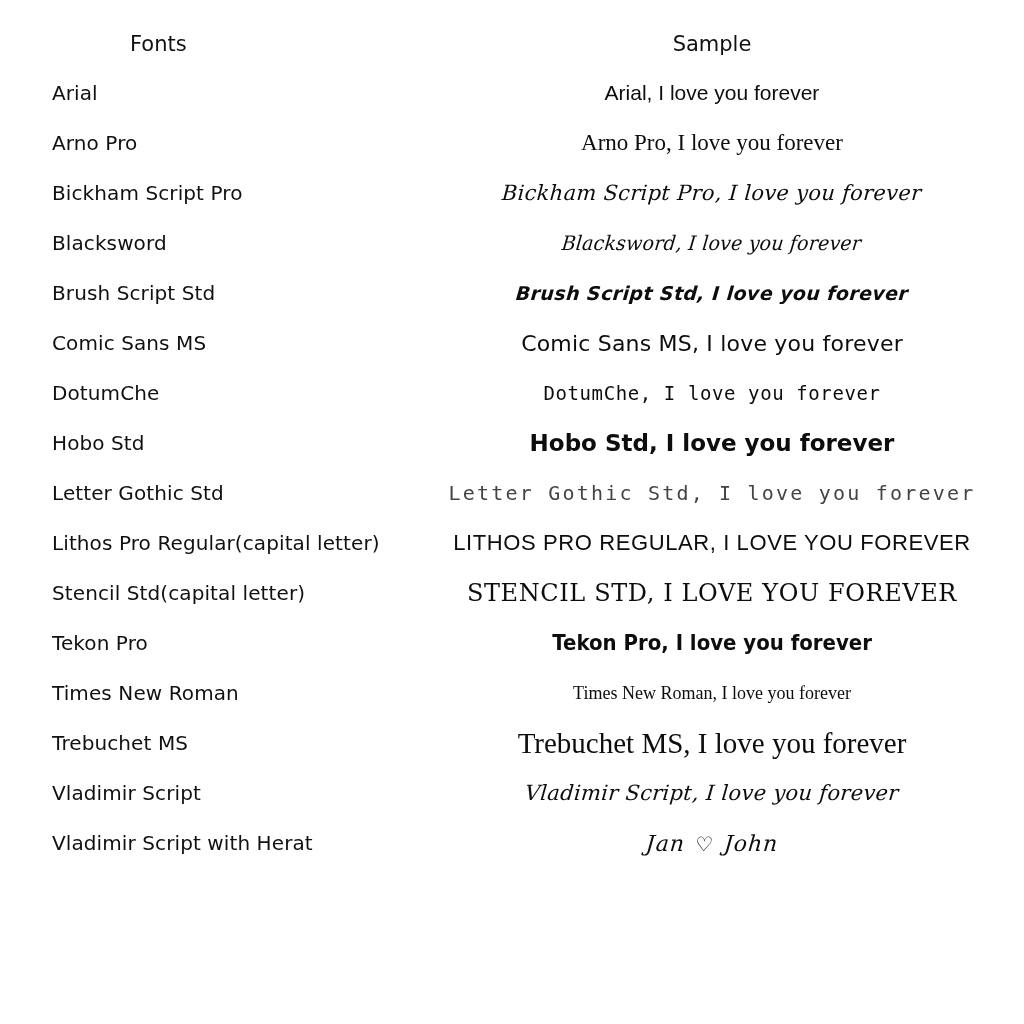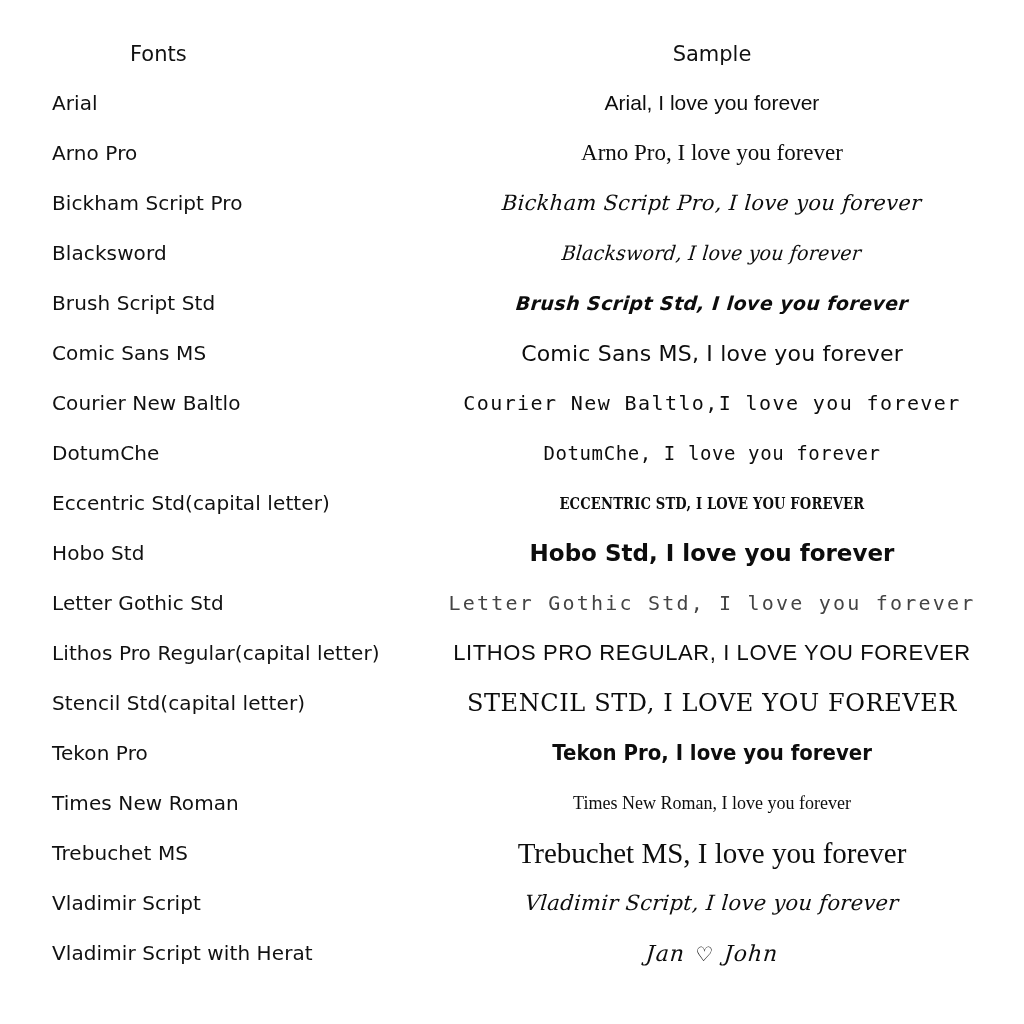--- a/index.html
+++ b/index.html
@@ -12,21 +12,21 @@
     height: 1024px;
     font-family: "DejaVu Sans", sans-serif;
     color: #1a1a1a;
     overflow: hidden;
   }
   .sheet {
     width: 1024px;
     height: 1024px;
     position: relative;
     box-sizing: border-box;
-    padding: 30px 10px 0 10px;
+    padding: 20px 10px 0 10px;
   }
   table.font-table {
     width: 100%;
     border-collapse: collapse;
     table-layout: fixed;
   }
   table.font-table col.c-name { width: 400px; }
   table.font-table col.c-sample { width: auto; }
   th, td {
     padding: 0;
@@ -114,30 +114,22 @@
       </tr>
       <tr>
         <td class="name-cell">Brush Script Std</td>
         <td class="sample-cell"><span class="s-brush">Brush Script Std, I love you forever</span></td>
       </tr>
       <tr>
         <td class="name-cell">Comic Sans MS</td>
         <td class="sample-cell"><span class="s-comic">Comic Sans MS, I love you forever</span></td>
       </tr>
       <tr>
-        <td class="name-cell">Courier New Baltlo</td>
-        <td class="sample-cell"><span class="s-courier">Courier New Baltlo,I love you forever</span></td>
-      </tr>
-      <tr>
         <td class="name-cell">DotumChe</td>
         <td class="sample-cell"><span class="s-dotum">DotumChe, I love you forever</span></td>
-      </tr>
-      <tr>
-        <td class="name-cell">Eccentric Std(capital letter)</td>
-        <td class="sample-cell"><span class="s-eccentric">ECCENTRIC STD, I LOVE YOU FOREVER</span></td>
       </tr>
       <tr>
         <td class="name-cell">Hobo Std</td>
         <td class="sample-cell"><span class="s-hobo">Hobo Std, I love you forever</span></td>
       </tr>
       <tr>
         <td class="name-cell">Letter Gothic Std</td>
         <td class="sample-cell"><span class="s-lettergothic">Letter Gothic Std, I love you forever</span></td>
       </tr>
       <tr>

